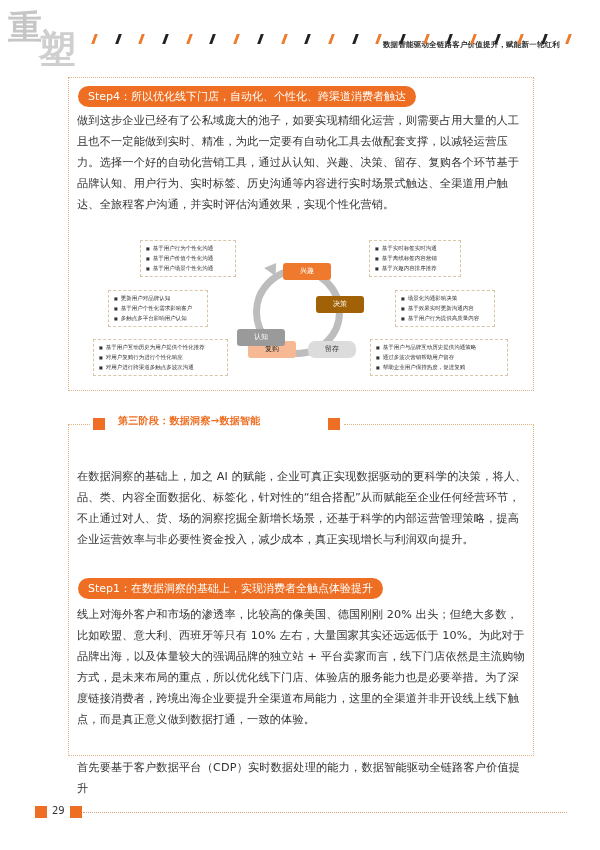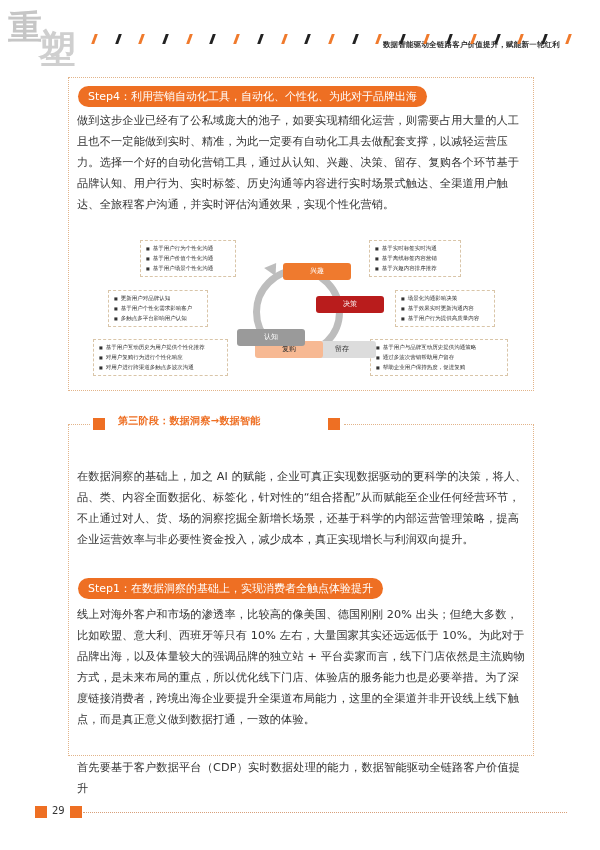--- a/index.html
+++ b/index.html
@@ -22,24 +22,24 @@
     .box2 { top: 425px; height: 331px; border-top: none; }
 
     .step-pill { position: absolute; background: #ee6f23; color: #fff; font-size: 11px; font-weight: normal; border-radius: 12px; padding: 3px 10px; white-space: nowrap; }
     .step4 { left: 78px; top: 86px; }
     .step1 { left: 78px; top: 578px; }
 
     .para { position: absolute; left: 77px; width: 450px; font-size: 11.2px; line-height: 21px; color: #333; letter-spacing: 0.15px; }
     .note { position: absolute; border: 1px dashed #d9c5a8; background: #fff; padding: 3px 5px; font-size: 5.5px; line-height: 9.5px; color: #333; }
     .note div::before { content: "■"; font-size: 4px; margin-right: 3px; vertical-align: middle; }
 
-    .stage-node { position: absolute; width: 68px; height: 17px; border-radius: 3px; font-size: 7px; text-align: center; line-height: 17px; color: #333; }
+    .stage-node { position: absolute; width: 48px; height: 17px; border-radius: 3px; font-size: 7px; text-align: center; line-height: 17px; color: #333; }
     .n-interest { background: #ef7a2e; color: #fff; }
-    .n-decide { background: #b91c1c; color: #fff; }
-    .n-retain { background: #dcdcdc; }
+    .n-decide { background: #a16207; color: #fff; }
+    .n-retain { background: #dcdcdc; border-radius: 7px; }
     .n-rebuy { background: #f7b993; }
     .n-aware { background: #9a9a9a; color: #fff; }
 
     .cycle { position: absolute; left: 253px; top: 267px; width: 90px; height: 90px; border: 7px solid #bdbdbd; border-radius: 50%; }
     .cycle-arrow { position: absolute; left: 266px; top: 262px; width: 0; height: 0; border-left: 7px solid transparent; border-right: 7px solid transparent; border-bottom: 11px solid #bdbdbd; transform: rotate(35deg); }
 
     .stage-heading-line { position: absolute; top: 424px; height: 0; border-top: 1px dotted #e2b48a; }
     .stage-sq { position: absolute; top: 418px; width: 12px; height: 12px; background: #ee6f23; }
     .stage-title { position: absolute; left: 118px; top: 414px; font-size: 10px; font-weight: bold; color: #ee6f23; letter-spacing: 0.3px; }
 
@@ -73,21 +73,21 @@
     <span class="slash o"></span>
     <span class="slash k"></span>
     <span class="slash o"></span>
     <span class="slash k"></span>
     <span class="slash o"></span>
     <span class="slash k"></span>
     <span class="slash o"></span>
   </div>
 
 <div class="box box1"></div>
-<div class="step-pill step4">Step4：利用营销自动化工具，自动化、个性化、为此对于品牌出海</div>
+<div class="step-pill step4">Step4：所以优化线下门店，自动化、个性化、跨渠道消费者触达</div>
 <div class="para" style="top:110px;">做到这步企业已经有了公私域庞大的池子，如要实现精细化运营，则需要占用大量的人工且也不一定能做到实时、精准，为此一定要有自动化工具去做配套支撑，以减轻运营压力。选择一个好的自动化营销工具，通过从认知、兴趣、决策、留存、复购各个环节基于品牌认知、用户行为、实时标签、历史沟通等内容进行实时场景式触达、全渠道用户触达、全旅程客户沟通，并实时评估沟通效果，实现个性化营销。</div>
 
 <div>
   <div class="note" style="left:140px; top:240px; width:96px;">
     <div>基于用户行为个性化沟通</div>
     <div>基于用户价值个性化沟通</div>
     <div>基于用户场景个性化沟通</div>
   </div>
   <div class="note" style="left:369px; top:240px; width:92px;">
     <div>基于实时标签实时沟通</div>
@@ -114,21 +114,21 @@
     <div>通过多波次营销帮助用户留存</div>
     <div>帮助企业用户保持热度，促进复购</div>
   </div>
 
   <div class="cycle"></div>
   <div class="cycle-arrow"></div>
 
   <div class="stage-node n-interest" style="left:283px; top:263px;">兴趣</div>
   <div class="stage-node n-decide" style="left:316px; top:296px;">决策</div>
   <div class="stage-node n-retain" style="left:308px; top:341px;">留存</div>
-  <div class="stage-node n-rebuy" style="left:248px; top:341px;margin-left:7px;">复购</div>
+  <div class="stage-node n-rebuy" style="left:248px; top:341px;">复购</div>
   <div class="stage-node n-aware" style="left:237px; top:285px;margin-top:44px;">认知</div>
 </div>
 
 <div class="stage-heading-line" style="left:68px; width:22px;"></div>
 <div class="stage-sq" style="left:93px;"></div>
 <div class="stage-title">第三阶段：数据洞察→数据智能</div>
 <div class="stage-sq" style="left:328px;"></div>
 <div class="stage-heading-line" style="left:344px; width:190px;"></div>
 
 <div class="box box2"></div>

